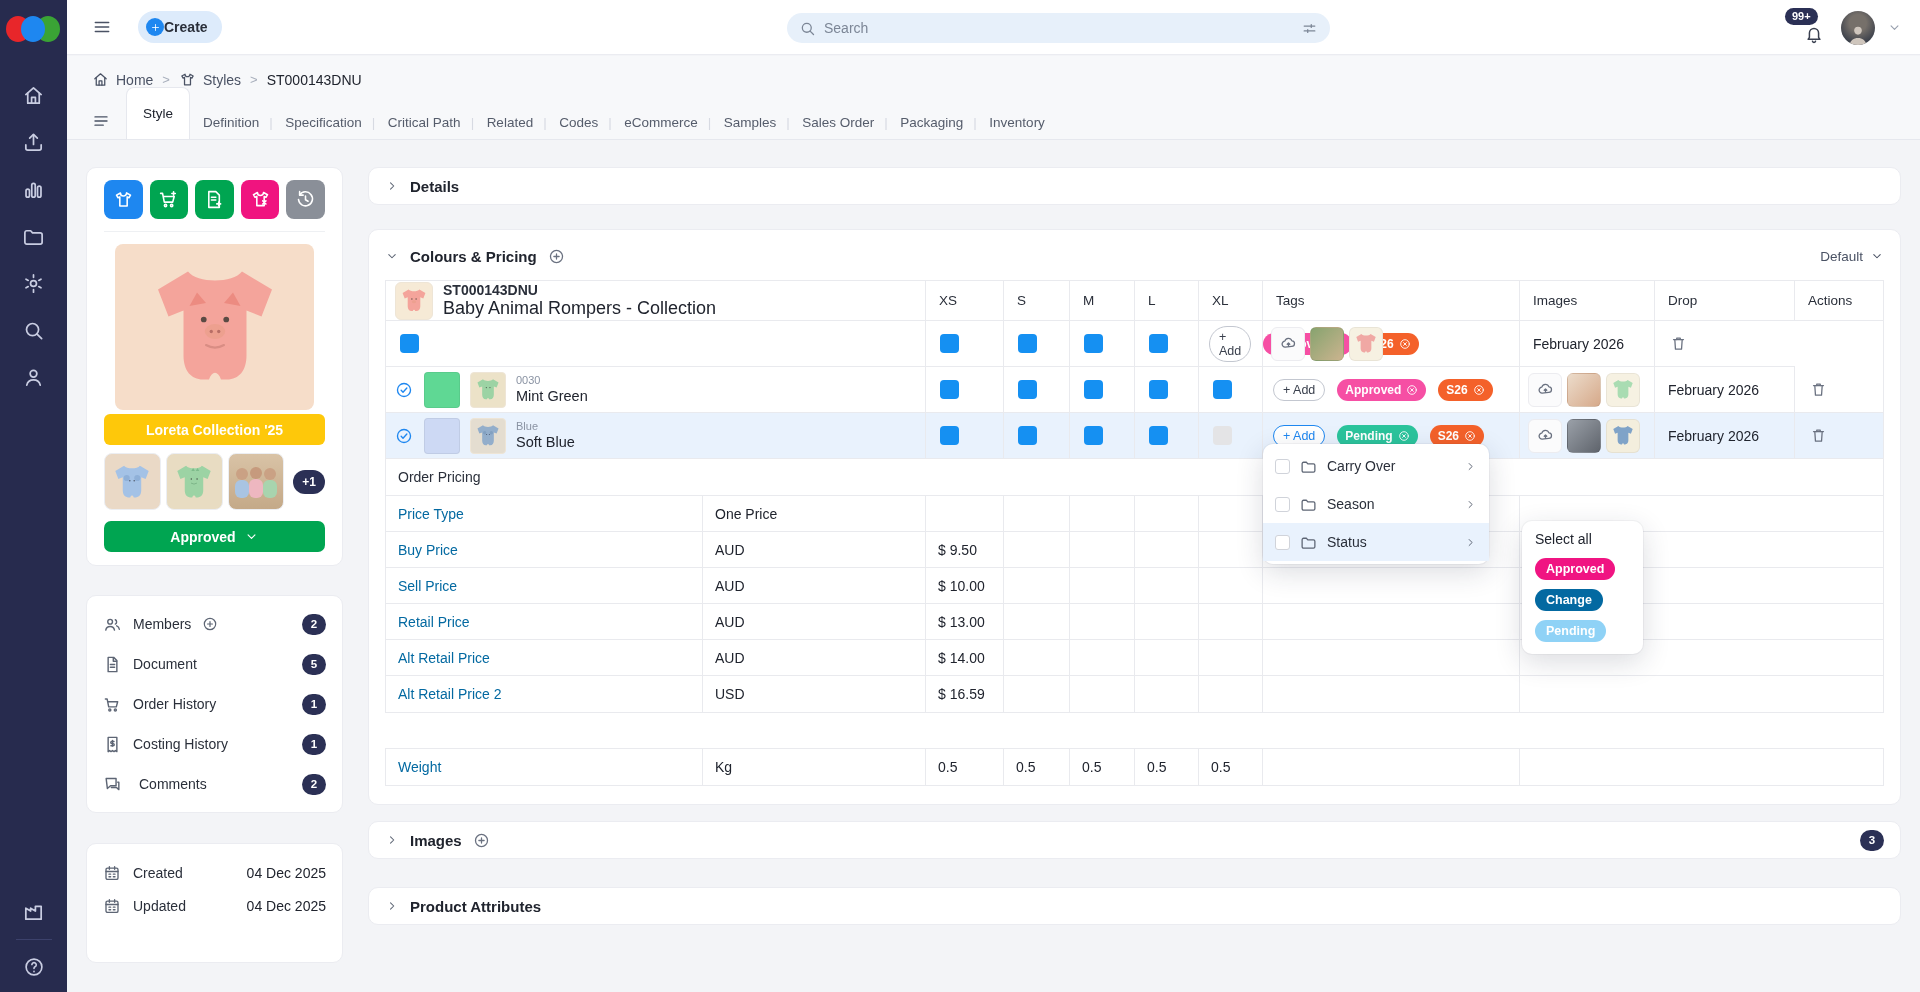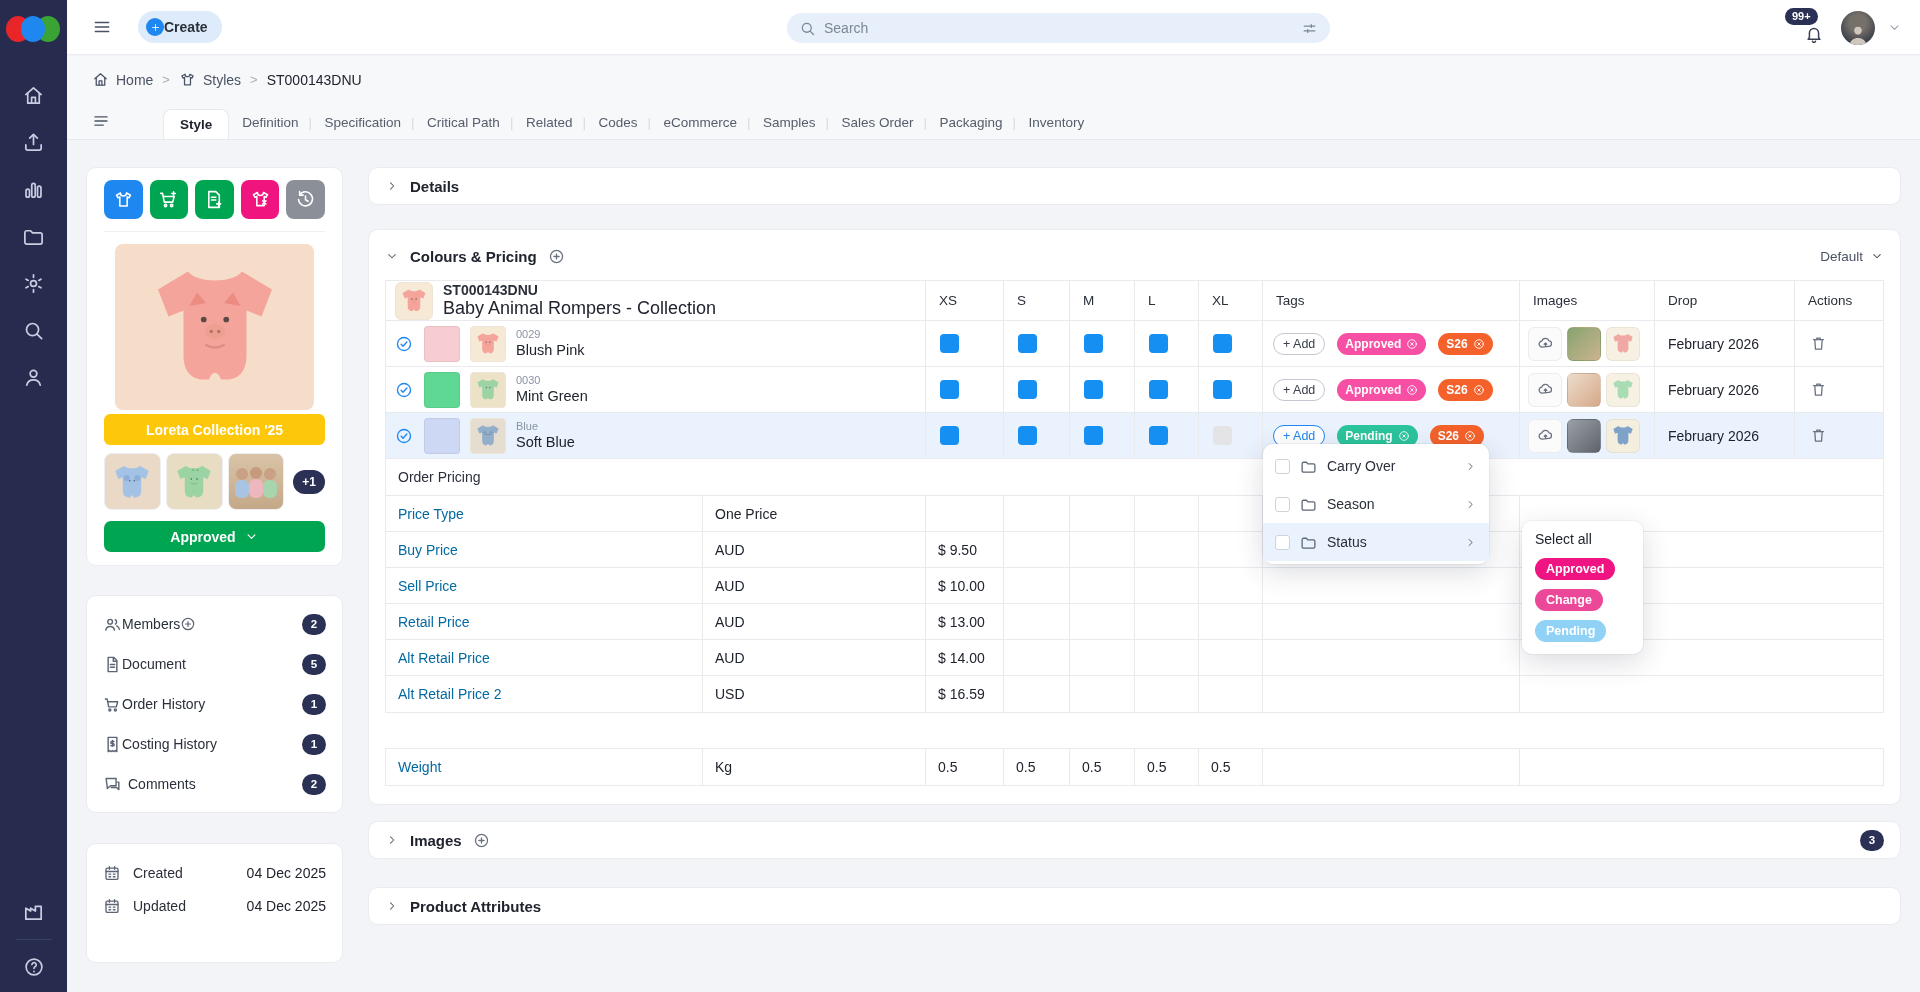--- a/index.html
+++ b/index.html
@@ -49,22 +49,22 @@
   .crumb { display:flex; align-items:center; gap:7px; cursor:pointer; }
   .crumb-sep { color:#a7aebb; font-size:13px; }
   .crumb-current { color:#20242e; }
   .tabsrow { position:absolute; left:67px; top:103px; width:1853px; height:37px; background:#f7f8fa;
              border-bottom:1px solid #e6e8ee; display:flex; align-items:flex-end; padding-left:25px; }
   .tabs-list-icon { color:#4a5264; margin:0 16px 9px 0; cursor:pointer; }
   .tabs { display:flex; align-items:flex-end; }
   .tab { font-size:13.5px; color:#555c6b; padding:9px 13px; cursor:pointer; white-space:nowrap; position:relative; }
   .tab + .tab::before { content:"|"; color:#d7dae2; position:absolute; left:-3px; top:9px; }
   .tab.active + .tab::before { content:""; }
-  .tab.active { background:#fff; color:#20242e; font-weight:700; border:1px solid #e6e8ee; border-bottom:none;
-                border-radius:8px 8px 0 0; padding:7px 16px;margin-left:37px; }
+  .tab.active { background:#fff; color:#20242e; font-weight:400; border:1px solid #e6e8ee; border-bottom:none;
+                border-radius:8px 8px 0 0; padding:18px 16px; }
 
   
   .content { position:absolute; left:67px; top:140px; width:1853px; height:852px; }
   .card { background:#fff; border:1px solid #ebecf1; border-radius:10px; }
   .leftcol { position:absolute; left:19px; top:27px; width:257px; }
   .maincol { position:absolute; left:301px; top:27px; width:1533px; }
 
   
   .pcard { padding:12px 17px 13px; }
   .actionrow { display:flex; gap:7px; }
@@ -76,21 +76,21 @@
   .thumbrow { display:flex; align-items:center; gap:5px; margin-top:8px; }
   .thumb { width:57px; height:57px; border-radius:8px; border:1px solid #eceef2; overflow:hidden; cursor:pointer; position:relative; }
   .morebadge { margin-left:4px; background:#2b3055; color:#fff; font-size:12px; font-weight:700;
                padding:5px 9px; border-radius:12px; cursor:pointer; }
   .status-btn { margin-top:11px; height:31px; width:100%; border-radius:7px; background:#00a551; color:#fff;
                 font-weight:700; font-size:14px; display:flex; align-items:center; justify-content:center; gap:8px;
                 border:none; cursor:pointer; font-family:"Liberation Sans",sans-serif; }
 
   
   .menucard { margin-top:29px; padding:8px 16px; }
-  .mitem { height:40px; display:flex; align-items:center; gap:0; cursor:pointer; }
+  .mitem { height:40px; display:flex; align-items:center; gap:11px; cursor:pointer; }
   .mitem .i { color:#5d6574; }
   .mlabel { font-size:14px; color:#2a2f3a; }
   .mplus { color:#5d6574; display:flex; }
   .badge { margin-left:auto; min-width:24px; height:21px; padding:0 6px; border-radius:11px; background:#2b3055;
            color:#fff; font-size:11.5px; font-weight:700; display:flex; align-items:center; justify-content:center; }
   .badge.blue { background:#1e87f0; }
 
   
   .metacard { margin-top:30px; padding:12px 16px; height:120px; }
   .metarow { height:33px; display:flex; align-items:center; gap:12px; color:#2a2f3a; }
@@ -732,40 +732,20 @@
           <div>M</div>
           <div>L</div>
           <div>XL</div>
           <div>Tags</div>
           <div>Images</div>
           <div>Drop</div>
           <div>Actions</div>
         </div>
 
         <div class="tr row">
-          <div class="prodcell">
-            <span class="ckc">
-                <svg class="i" width="18" height="18">
-                  <use href="#ic-checkc"></use>
-                </svg>
-              </span>
-            <span class="swatch" style="background: rgb(247, 205, 209);"></span>
-            <span class="vthumb" style="background:#f6ead6;display:flex;align-items:center;justify-content:center">
-              <svg width="28" height="25" viewBox="0 0 100 90">
-                  <use href="#ic-onesie" style="color:#f4a49b"></use>
-                  <circle cx="43" cy="40" r="2.4" fill="#5a4a44"></circle>
-                  <circle cx="57" cy="40" r="2.4" fill="#5a4a44"></circle>
-                  <ellipse cx="50" cy="49" rx="7" ry="5" fill="#eda08f"></ellipse>
-                </svg>
-            </span>
-            <div>
-              <div class="ccode">0029</div>
-              <div class="cname">Blush Pink</div>
-            </div>
-          </div>
           <div class="sizecell">
               <span class="sq on"></span>
             </div>
           <div class="sizecell">
               <span class="sq on"></span>
             </div>
           <div class="sizecell">
               <span class="sq on"></span>
             </div>
           <div class="sizecell">
@@ -1116,16 +1096,16 @@
           <use href="#ic-chevr"></use>
         </svg>
       </span>
   </div>
 </div>
 
 <div class="pop tagsub">
   <div class="selall">Select all</div>
   <div class="subopts">
     <span class="subpill" style="background: rgb(240, 20, 130);">Approved</span>
-    <span class="subpill" style="background: #ec4899;">Change</span>
+    <span class="subpill" style="background: #0369a1;">Change</span>
     <span class="subpill" style="background: rgb(143, 210, 246);">Pending</span>
   </div>
 </div>
 
 </body></html>

